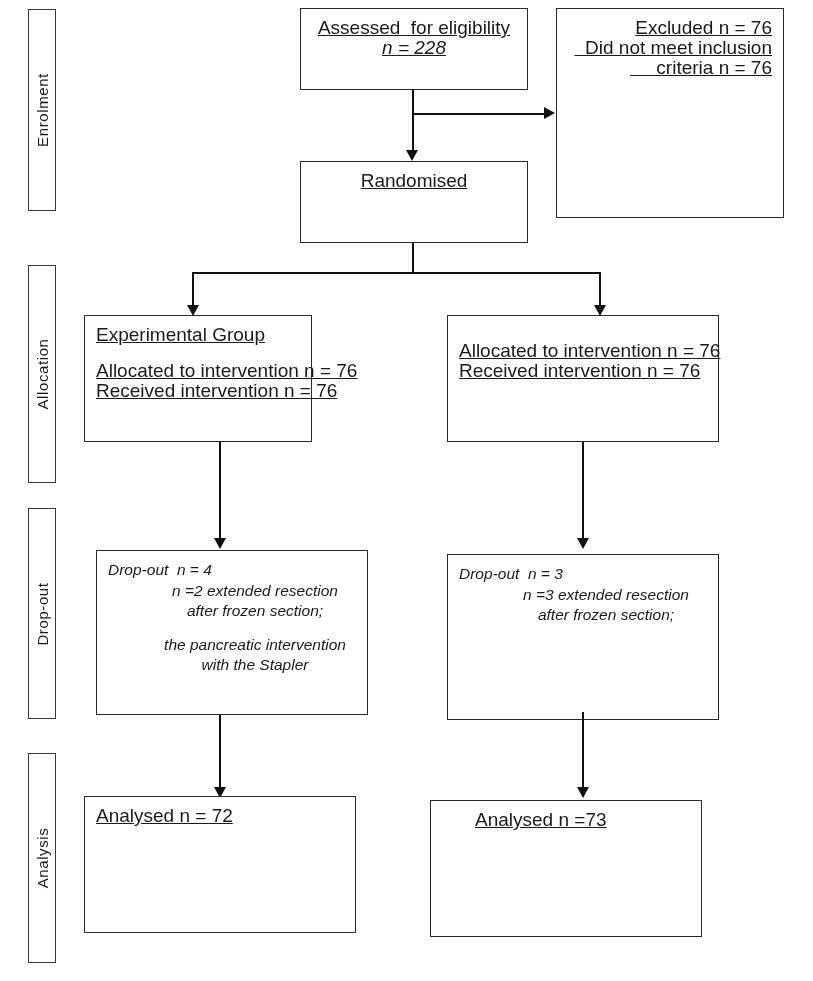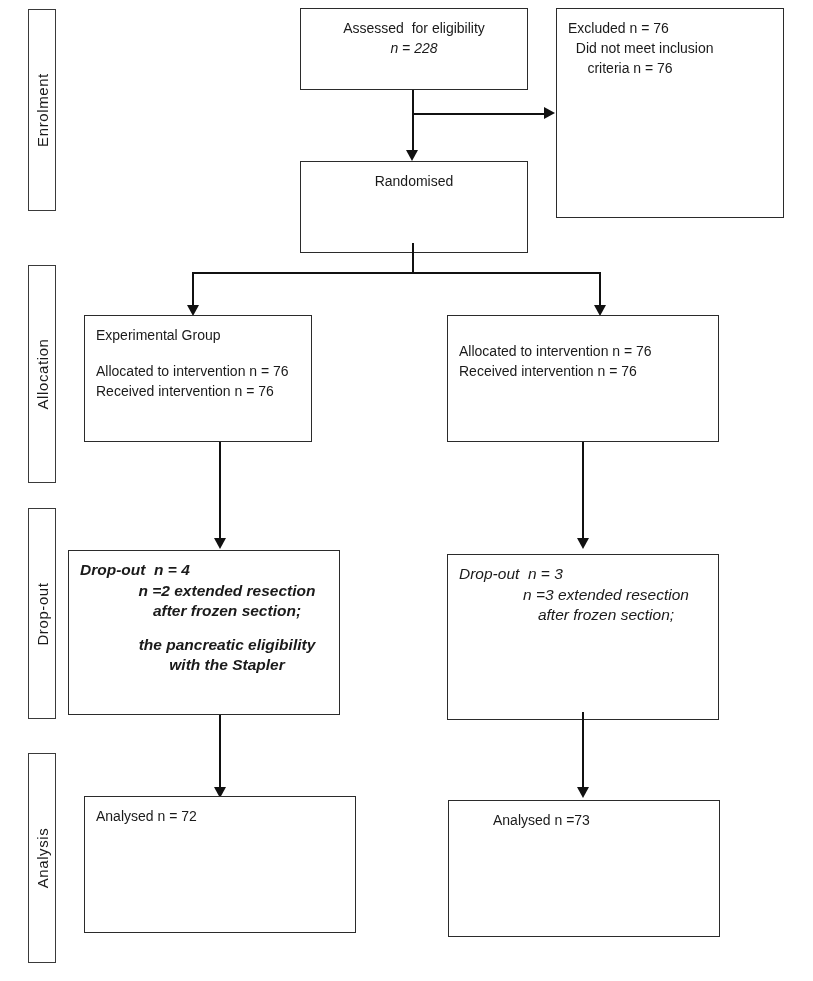--- a/index.html
+++ b/index.html
@@ -40,23 +40,24 @@
     transform: translate(-50%, -50%) rotate(-90deg);
     transform-origin: center center;
     white-space: nowrap;
     font-size: 15px;
     letter-spacing: 0.6px;
     color: #1a1a1a;
   }
 
   
   .line {
-    font-size: 14px;
+    font-size: 19px;
     line-height: 20px;
     white-space: pre;
+    text-decoration: underline;
   }
   .center { text-align: center; }
   .ital { font-style: italic; }
   .it-line {
     font-style: italic;
     font-size: 15.5px;
     line-height: 20.5px;
     white-space: pre;
   }
   .indent { padding-left: 46px; text-align: center; }
@@ -108,32 +109,32 @@
 
   <div class="stage-box" style="left:28px; top:753px; width:28px; height:210px;">
     <span class="stage-label">Analysis</span>
   </div>
 
   <div class="box" style="left:300px; top:8px; width:228px; height:82px;">
     <div class="line center">Assessed  for eligibility</div>
     <div class="line center ital">n = 228</div>
   </div>
 
-  <div class="box" style="left:556px; top:8px; width:228px; height:210px;">
+  <div class="box" style="left:556px; top:8px; width:228px; height:210px;text-align:right;">
     <div class="line">Excluded n = 76</div>
     <div class="line">  Did not meet inclusion</div>
     <div class="line">     criteria n = 76</div>
   </div>
 
   <div class="vline" style="left:412px; top:90px; height:62px;"></div>
   <div class="arrow-down" style="left:406px; top:150px;"></div>
   <div class="hline" style="left:412px; top:113px; width:132px;"></div>
   <div class="arrow-right" style="left:544px; top:107px;"></div>
 
-  <div class="box" style="left:300px; top:161px; width:228px; height:92px;">
+  <div class="box" style="left:300px; top:161px; width:228px; height:82px;">
     <div class="line center">Randomised</div>
   </div>
 
   <div class="vline" style="left:412px; top:243px; height:31px;"></div>
   <div class="hline" style="left:192px; top:272px; width:409px;"></div>
   <div class="vline" style="left:192px; top:272px; height:35px;"></div>
   <div class="arrow-down" style="left:186.5px; top:305px;"></div>
   <div class="vline" style="left:599px; top:272px; height:35px;"></div>
   <div class="arrow-down" style="left:593.5px; top:305px;"></div>
 
@@ -149,42 +150,42 @@
     <div class="line">Allocated to intervention n = 76</div>
     <div class="line">Received intervention n = 76</div>
   </div>
 
   <div class="vline" style="left:219px; top:442px; height:98px;"></div>
   <div class="arrow-down" style="left:213.5px; top:538px;"></div>
 
   <div class="vline" style="left:582px; top:442px; height:98px;"></div>
   <div class="arrow-down" style="left:576.5px; top:538px;"></div>
 
-  <div class="box" style="left:68px; top:550px; width:272px; height:165px;font-weight:bold;">
+  <div class="box" style="left:96px; top:550px; width:272px; height:165px;">
     <div class="it-line">Drop-out  n = 4</div>
     <div class="it-line indent">n =2 extended resection</div>
     <div class="it-line indent">after frozen section;</div>
     <div class="gap-sm"></div>
-    <div class="it-line indent">the pancreatic eligibility</div>
+    <div class="it-line indent">the pancreatic intervention</div>
     <div class="it-line indent">with the Stapler</div>
   </div>
 
   <div class="box" style="left:447px; top:546px; width:272px; height:166px;margin-top:8px;">
     <div class="it-line">Drop-out  n = 3</div>
     <div class="it-line indent">n =3 extended resection</div>
     <div class="it-line indent">after frozen section;</div>
   </div>
 
   <div class="vline" style="left:219px; top:715px; height:74px;"></div>
   <div class="arrow-down" style="left:213.5px; top:787px;"></div>
 
   <div class="vline" style="left:582px; top:712px; height:77px;"></div>
   <div class="arrow-down" style="left:576.5px; top:787px;"></div>
 
   <div class="box" style="left:84px; top:796px; width:272px; height:137px;">
     <div class="line">Analysed n = 72</div>
   </div>
 
-  <div class="box" style="left:448px; top:800px; width:272px; height:137px;padding-left:44px;">
+  <div class="box" style="left:430px; top:800px; width:272px; height:137px;padding-left:44px;">
     <div class="line">Analysed n =73</div>
   </div>
 
 </div>
 
 </body></html>

